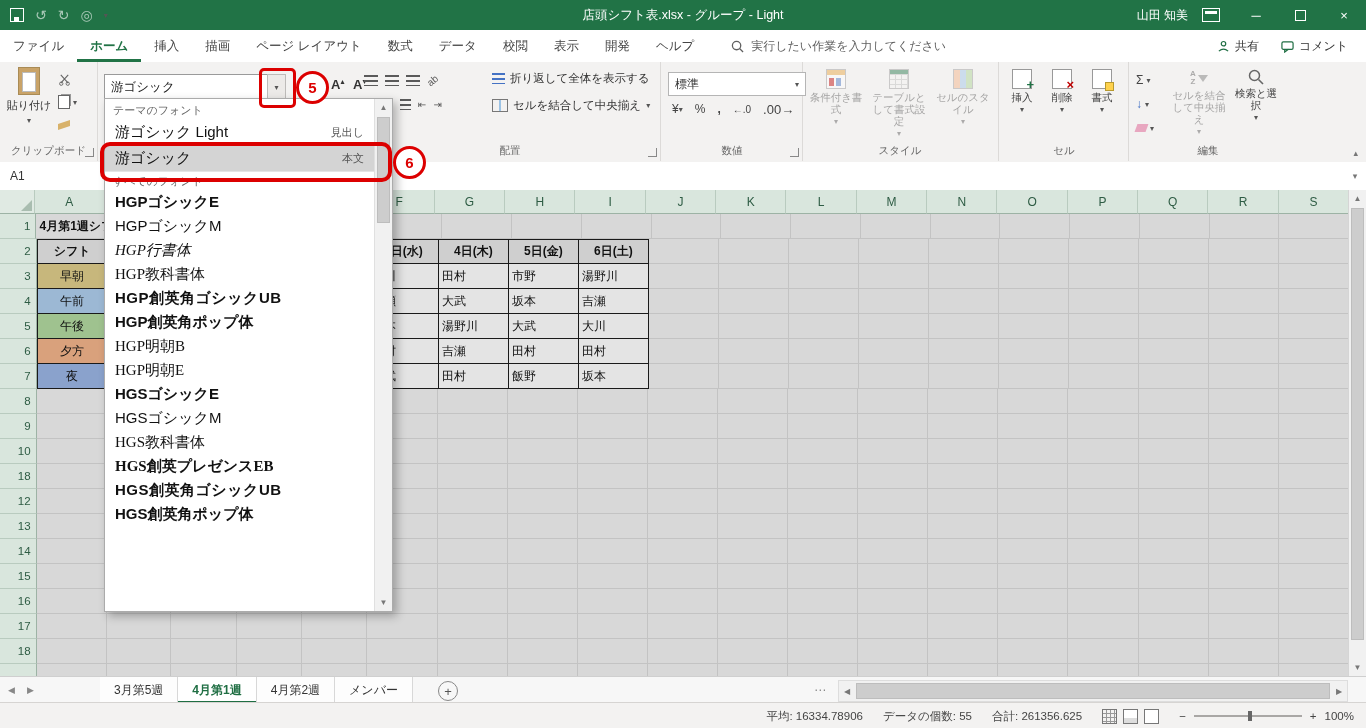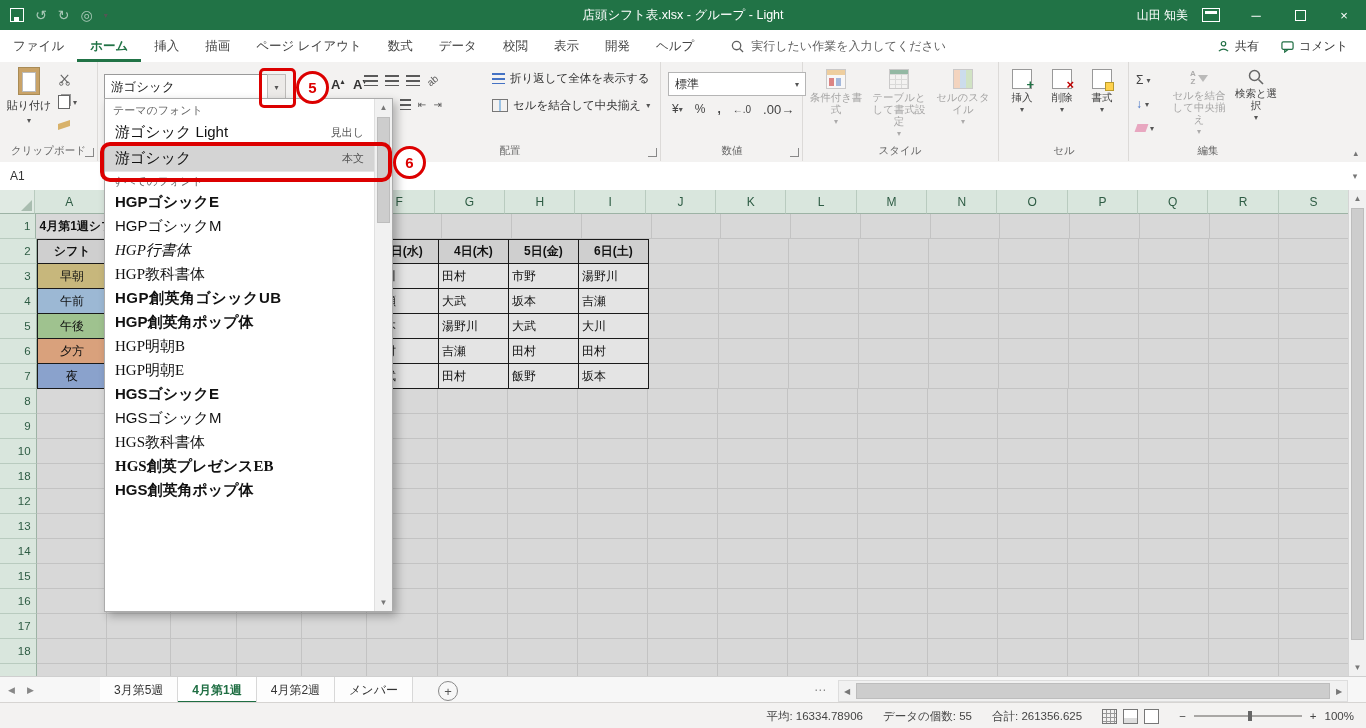--- a/index.html
+++ b/index.html
@@ -947,20 +947,21 @@
           <div class="fdd-item fs-script">HGP行書体</div>
           <div class="fdd-item fs-serif">HGP教科書体</div>
           <div class="fdd-item fs-heavy">HGP創英角ゴシックUB</div>
           <div class="fdd-item fs-pop">HGP創英角ポップ体</div>
           <div class="fdd-item fs-serif">HGP明朝B</div>
           <div class="fdd-item fs-serif">HGP明朝E</div>
           <div class="fdd-item fs-bold">HGSゴシックE</div>
           <div class="fdd-item fs-normal">HGSゴシックM</div>
           <div class="fdd-item fs-serif">HGS教科書体</div>
           <div class="fdd-item fs-serif-bold">HGS創英プレゼンスEB</div>
+          <div class="fdd-item fs-heavy">HGS創英角ゴシックUB</div>
           <div class="fdd-item fs-pop">HGS創英角ポップ体</div>
         </div>
     </div>
     <div class="fdd-scroll">
       <div class="varr">▲</div>
       <div class="fdd-thumb"></div>
       <div class="varr btm">▼</div>
     </div>
   </div>
 

